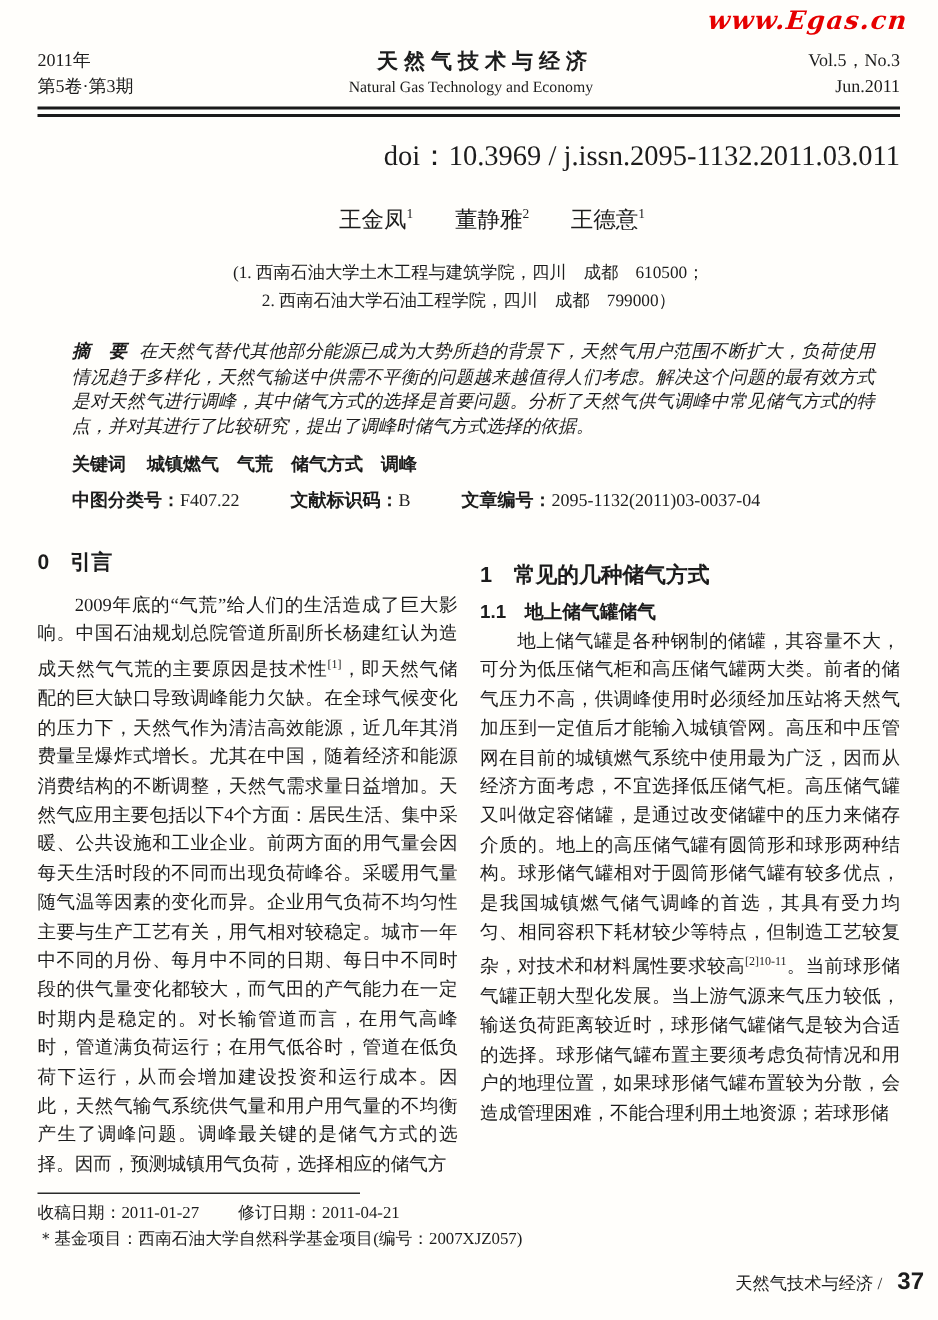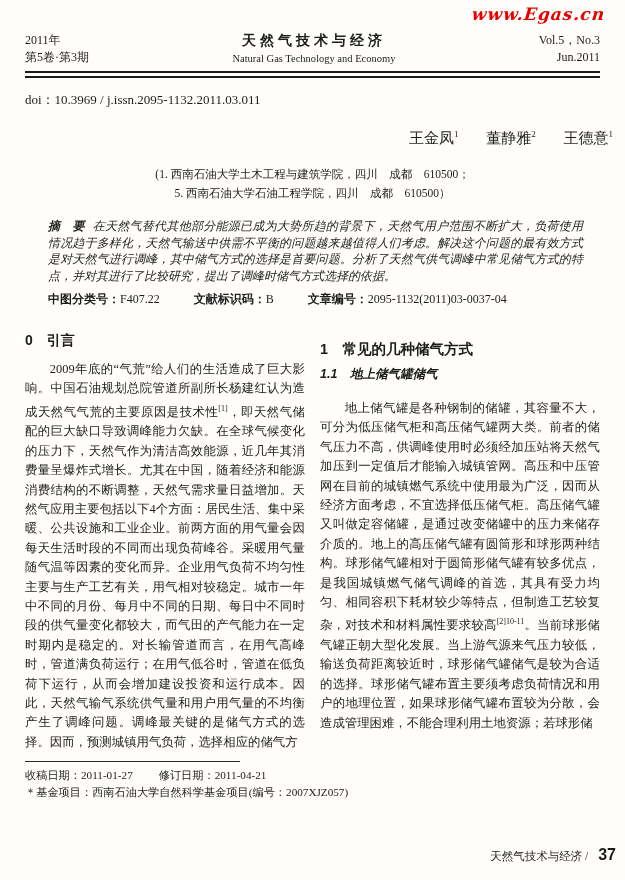--- a/index.html
+++ b/index.html
@@ -12,33 +12,33 @@
   .logo {
     position:absolute; top:4px; right:20px;
     font-family:"DejaVu Serif",serif; font-style:italic; font-weight:bold;
     font-size:17px; color:#e60000; transform:skewX(-6deg); letter-spacing:1px;
   }
   
   .header { display:flex; justify-content:space-between; align-items:flex-start;
     margin:32px 25px 0 25px;gap:20px; }
   .hdr-left, .hdr-right { font-size:12px; line-height:17px; }
   .hdr-right { text-align:right; }
-  .hdr-center { text-align:center; }
+  .hdr-center { text-align:right; }
   .journal-cn { font-family:"Liberation Sans","DejaVu Sans",sans-serif;
     font-weight:bold; font-size:14px; letter-spacing:4px; }
   .journal-en { font-size:10.5px; margin-top:3px; }
   .rule-double { margin:5px 25px 0 25px; height:3px;
     border-top:2px solid #1a1a1a; border-bottom:2px solid #1a1a1a; }
-  .doi-line { margin:13px 25px 0 25px; font-size:13px; }
+  .doi-line { margin:13px 25px 0 25px; font-size:19px;text-align:right; }
   
   .title { text-align:center; margin-top:26px;
     font-family:"Liberation Sans","DejaVu Sans",sans-serif;
     font-weight:bold; font-size:25px; letter-spacing:6px; }
   .title sup { font-size:12px; letter-spacing:0; }
-  .authors { text-align:right; margin-top:20px; font-size:15px;padding-left:31px; }
+  .authors { text-align:center; margin-top:20px; font-size:15px;padding-left:31px; }
   .author { margin:0 12px; }
   .author sup { font-size:9px; }
   .affils { text-align:center; margin-top:17px; font-size:11.5px; line-height:19px; }
   
   .abstract { margin:15px 42px 0 48px; font-size:12px; line-height:16.5px;
     text-align:justify; font-style:italic; }
   .abstract .abs-label { font-weight:bold; font-style:italic; margin-right:8px; }
   .kw-line { margin:9px 42px 0 48px; font-size:12px;
     font-family:"Liberation Sans","DejaVu Sans",sans-serif; font-weight:bold; }
   .kw-line .kw-label { margin-right:14px; }
@@ -46,21 +46,21 @@
   .clc-line .pair { margin-right:34px; white-space:nowrap; }
   .clc-line .lbl { font-family:"Liberation Sans","DejaVu Sans",sans-serif; font-weight:bold; }
   
   .columns { display:flex; gap:15px; margin:24px 25px 0 25px;justify-content:flex-end; }
   .col { width:280px; }
   .sec-h0 { font-family:"Liberation Sans","DejaVu Sans",sans-serif;
     font-weight:bold; font-size:14px; margin:0 0 10px 0; }
   .sec-h1 { font-family:"Liberation Sans","DejaVu Sans",sans-serif;
     font-weight:bold; font-size:14.5px; margin:8px 0 7px 0; }
   .sec-h2 { font-family:"Liberation Sans","DejaVu Sans",sans-serif;
-    font-weight:bold; font-size:12.5px; margin:2px 0 16px 0;font-style:italic; }
+    font-weight:bold; font-size:12.5px; margin:2px 0 1px 0; }
   .body-p { font-size:12.4px; line-height:19.4px; text-align:justify;
     margin:0; text-indent:2em; }
   .body-p.no-indent { text-indent:0; }
   .body-p sup { font-size:8px; }
   
   .footnotes { margin:9px 25px 0 25px; font-size:11.2px; line-height:16.5px; }
   .fn-rule { width:215px; border-top:1.5px solid #2a2a2a; margin-bottom:5px; }
   .fn-lbl { font-family:"Liberation Sans","DejaVu Sans",sans-serif; font-weight:normal; }
   .fn-gap { display:inline-block; width:26px; }
   
@@ -96,27 +96,30 @@
 
 
   <div class="authors">
     <span class="author"><span>王金凤</span><sup>1</sup></span>
     <span class="author"><span>董静雅</span><sup>2</sup></span>
     <span class="author"><span>王德意</span><sup>1</sup></span>
   </div>
 
   <div class="affils">
     <div>(1. 西南石油大学土木工程与建筑学院，四川　成都　610500；</div>
-    <div>5. 西南石油大学石油工程学院，四川　成都　610500）</div>
+    <div>2. 西南石油大学石油工程学院，四川　成都　799000）</div>
   </div>
 
   <div class="abstract">
     <span class="abs-label">摘　要</span><span>在天然气替代其他部分能源已成为大势所趋的背景下，天然气用户范围不断扩大，负荷使用情况趋于多样化，天然气输送中供需不平衡的问题越来越值得人们考虑。解决这个问题的最有效方式是对天然气进行调峰，其中储气方式的选择是首要问题。分析了天然气供气调峰中常见储气方式的特点，并对其进行了比较研究，提出了调峰时储气方式选择的依据。</span>
   </div>
 
+  <div class="kw-line">
+    <span class="kw-label">关键词</span><span>城镇燃气　气荒　储气方式　调峰</span>
+  </div>
 
   <div class="clc-line">
     <span class="pair"><span class="lbl">中图分类号：</span><span>F407.22</span></span>
     <span class="pair"><span class="lbl">文献标识码：</span><span>B</span></span>
     <span class="pair"><span class="lbl">文章编号：</span><span>2095-1132(2011)03-0037-04</span></span>
   </div>
 
   <div class="columns">
 
     <div class="col">

